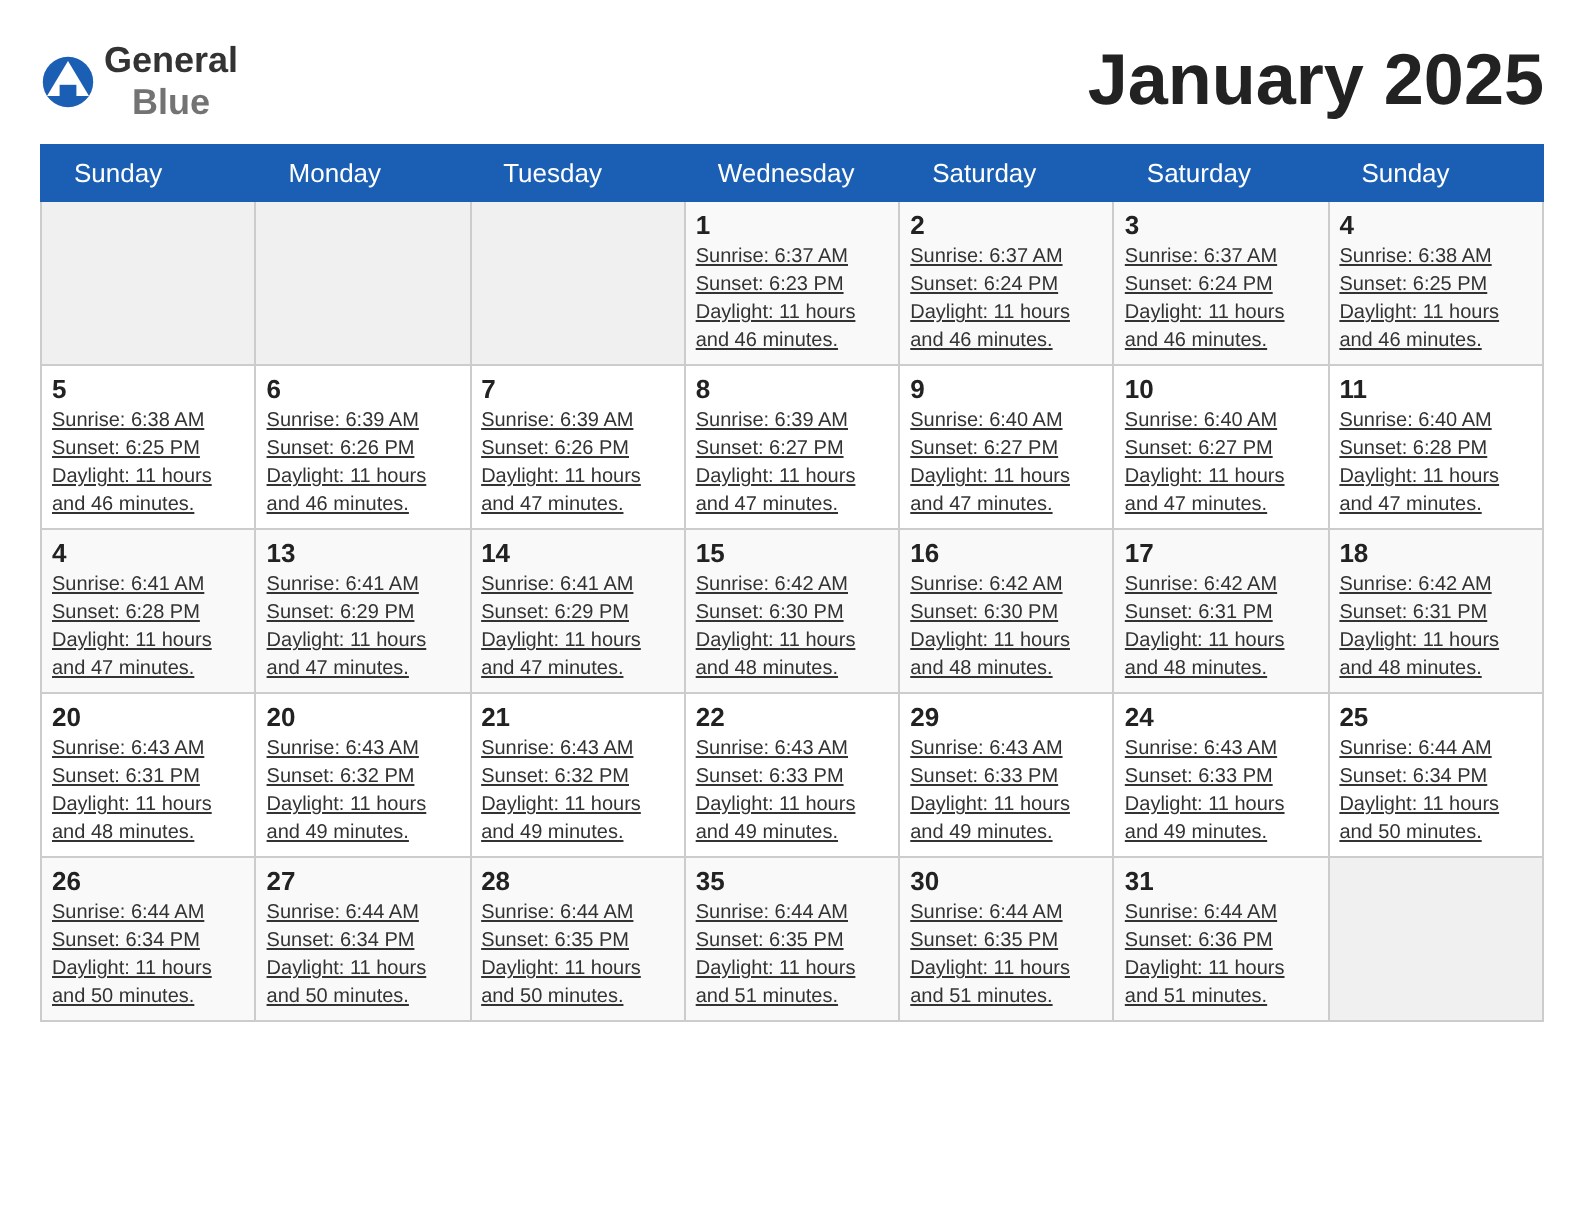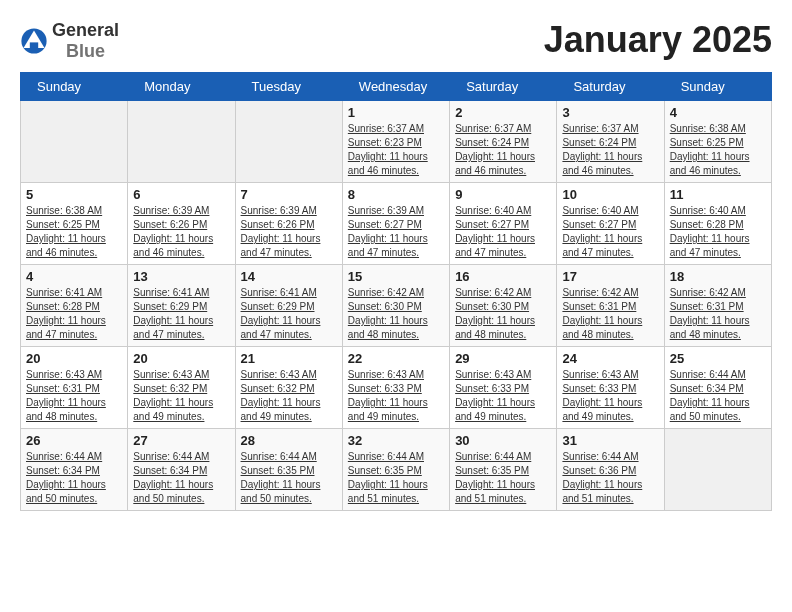--- a/index.html
+++ b/index.html
@@ -336,21 +336,21 @@
 and 50 minutes.</div>
           </td>
           <td>
             <span class="day-num">28</span>
             <div class="day-info" style="white-space: pre-line;">Sunrise: 6:44 AM
 Sunset: 6:35 PM
 Daylight: 11 hours
 and 50 minutes.</div>
           </td>
           <td>
-            <span class="day-num">32</span>
+            <span class="day-num">35</span>
             <div class="day-info" style="white-space: pre-line;">Sunrise: 6:44 AM
 Sunset: 6:35 PM
 Daylight: 11 hours
 and 51 minutes.</div>
           </td>
           <td>
             <span class="day-num">30</span>
             <div class="day-info" style="white-space: pre-line;">Sunrise: 6:44 AM
 Sunset: 6:35 PM
 Daylight: 11 hours

